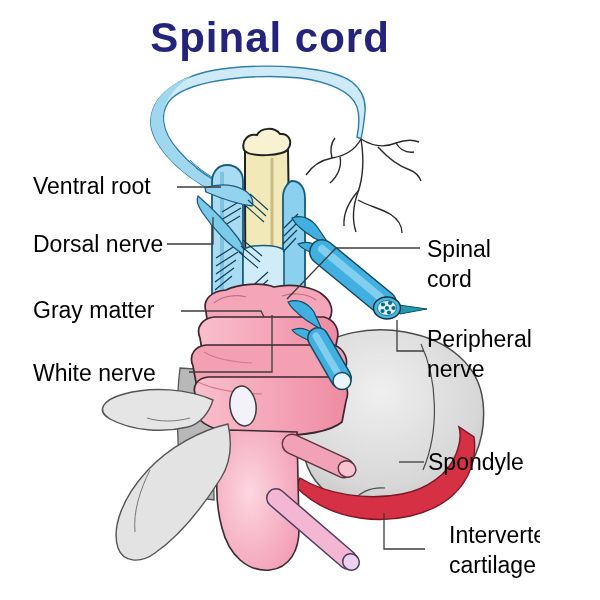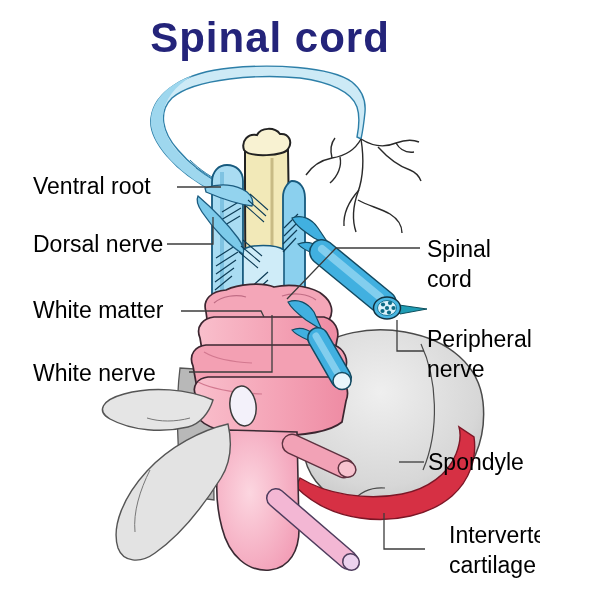--- a/index.html
+++ b/index.html
@@ -170,19 +170,19 @@
       <path d="M 397,320 L 397,351 L 424,351"></path>
       <path d="M 424,462 L 399,462"></path>
       <path d="M 425,549 L 384,549 L 384,513"></path>
     </g>
   </svg>
 
   <div class="title">Spinal cord</div>
 
   <div class="lbl" style="left:33px;top:172px;">Ventral root</div>
   <div class="lbl" style="left:33px;top:230px;">Dorsal nerve</div>
-  <div class="lbl" style="left:33px;top:296px;">White matter</div>
+  <div class="lbl" style="left:33px;top:296px;">Gray matter</div>
   <div class="lbl" style="left:33px;top:359px;">White nerve</div>
   <div class="lbl" style="left:427px;top:235px;">Spinal cord</div>
   <div class="lbl wrap2" style="left:427px;top:325px;width:120px;">Peripheral nerve</div>
   <div class="lbl" style="left:428px;top:448px;">Spondyle</div>
   <div class="lbl wrap2" style="left:449px;top:521px;width:160px;">Intervertebral cartilage</div>
 </div>
 
 </body></html>

